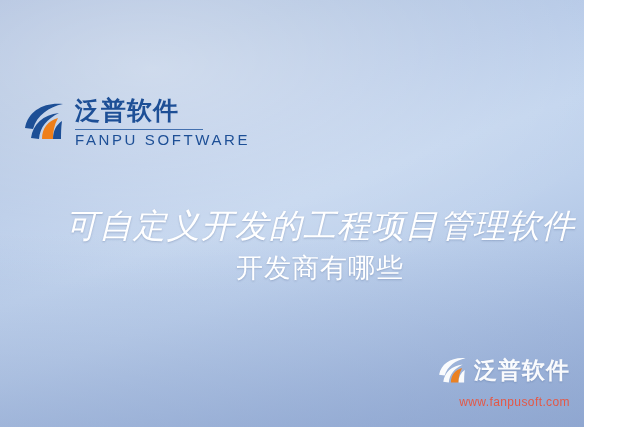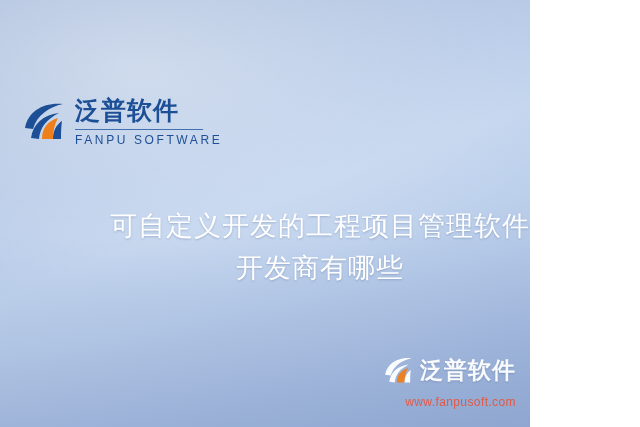--- a/index.html
+++ b/index.html
@@ -7,21 +7,21 @@
     padding: 0;
   }
   body {
     width: 640px;
     height: 427px;
     font-family: "Liberation Sans", sans-serif;
     overflow: hidden;
   }
   .poster {
     position: relative;
-    width: 530px;
+    width: 584px;
     height: 427px;
     background: linear-gradient(160deg, #a9bcdc 0%, #aec2e0 18%, #b8cbe8 34%, #c3d5ee 48%, #bed1ec 60%, #b0c5e5 74%, #9fb6dc 88%, #93abd4 100%);
     overflow: hidden;
   }
   .poster::before {
     content: "";
     position: absolute;
     left: -10%;
     top: -20%;
     width: 120%;
@@ -64,21 +64,21 @@
   }
   .logo-cn {
     font-size: 25px;
     font-weight: bold;
     color: #1d4f96;
     letter-spacing: 1px;
     line-height: 30px;
     font-family: "DejaVu Sans", "Liberation Sans", sans-serif;
   }
   .logo-en {
-    font-size: 12px;
+    font-size: 15px;
     color: #1d4f96;
     letter-spacing: 2.6px;
     line-height: 12px;
     margin-top: 4px;
     font-family: "Liberation Sans", sans-serif;
   }
   .logo-rule {
     width: 128px;
     height: 1px;
     background: #2c5ea3;
@@ -92,23 +92,24 @@
     left: 0;
     top: 205px;
     width: 640px;
     text-align: center;
     color: #ffffff;
     font-family: "DejaVu Sans", "Liberation Sans", sans-serif;
     z-index: 5;
     text-shadow: 0 1px 2px rgba(60,84,130,0.30);
   }
   .headline .l1 {
-    font-size: 27px;
+    font-size: 33px;
     line-height: 42px;
     letter-spacing: 1px;
+    font-style: italic;
   }
   .headline .l2 {
     font-size: 27px;
     line-height: 42px;
     letter-spacing: 1px;
   }
 
   
   .watermark {
     position: absolute;

